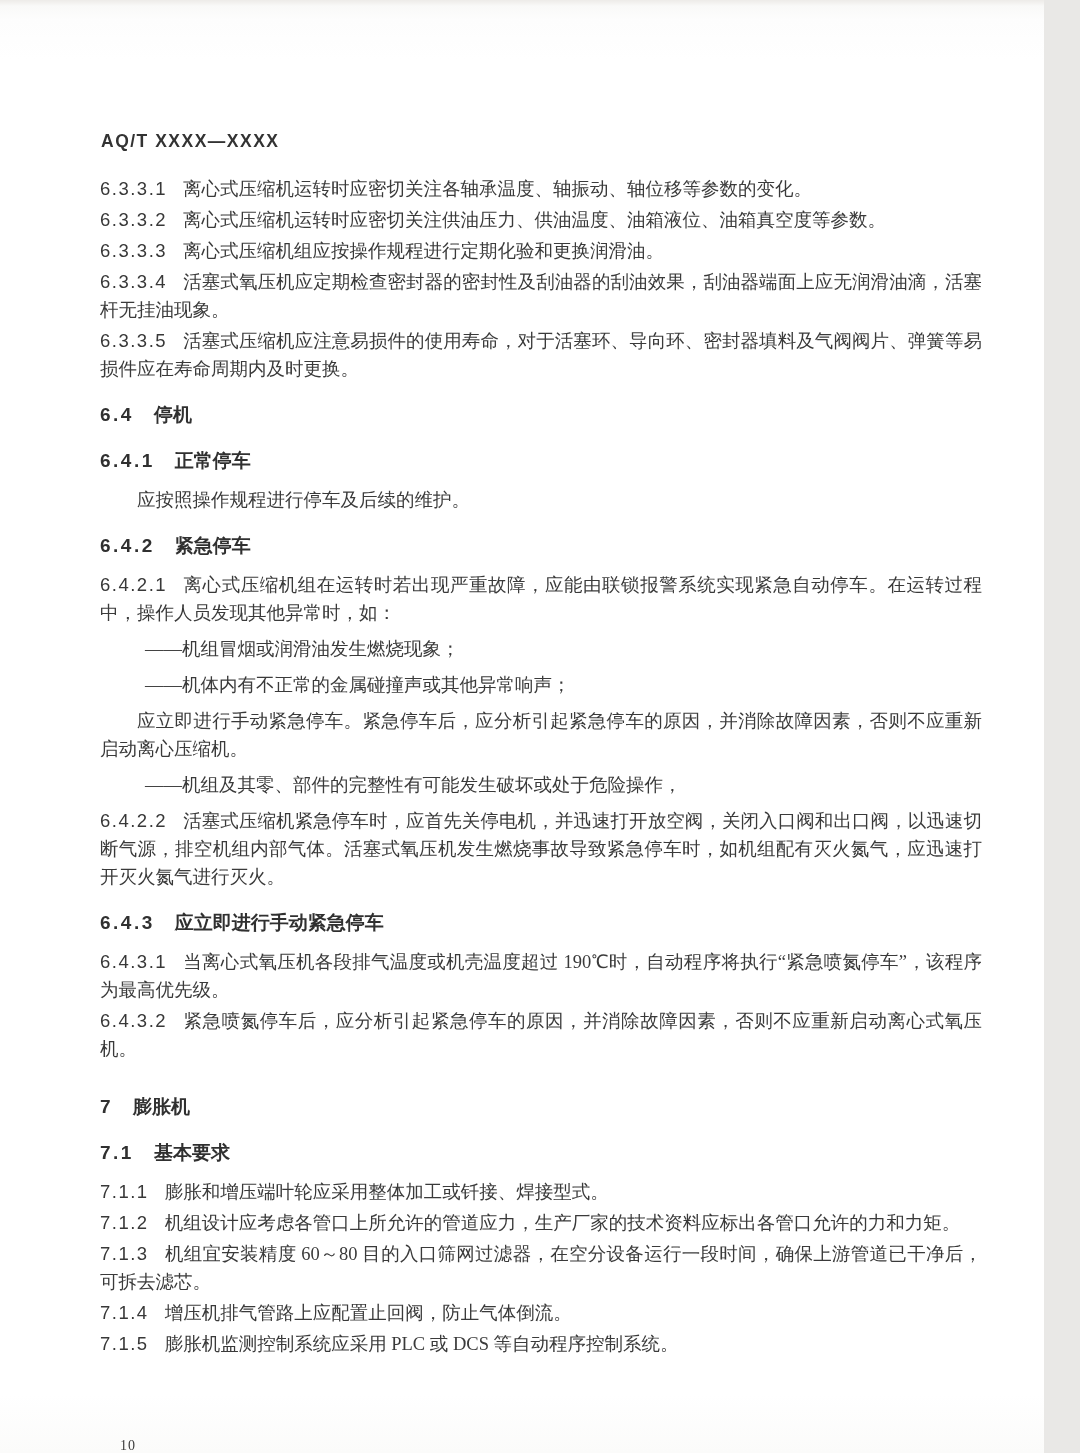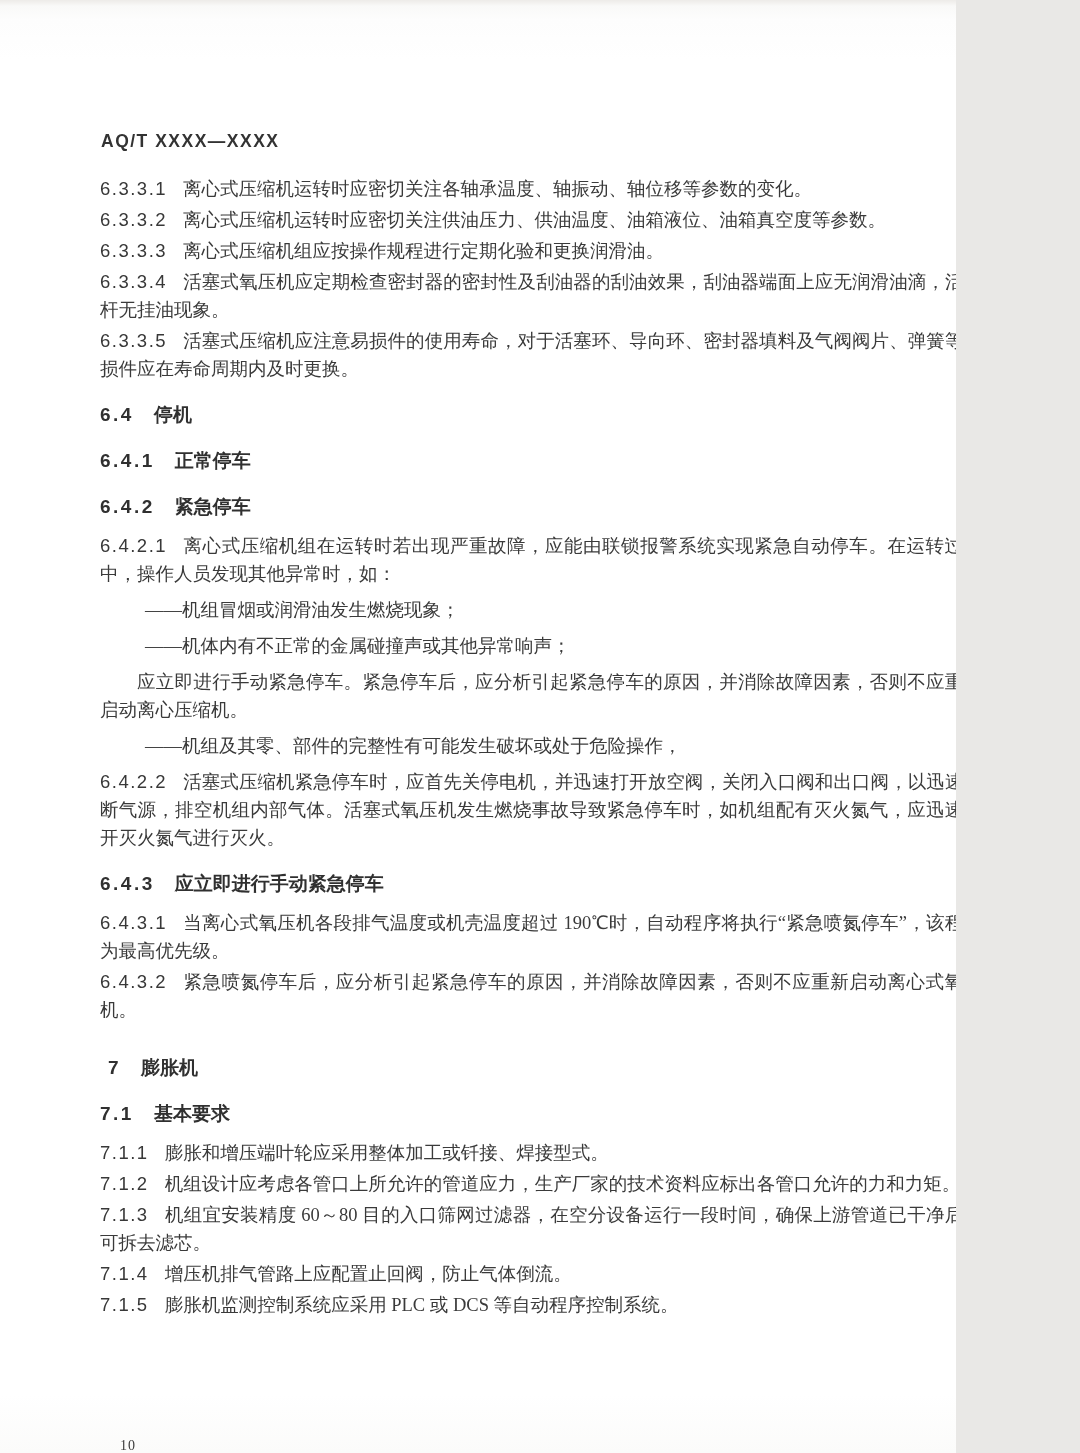--- a/index.html
+++ b/index.html
@@ -4,21 +4,21 @@
 <style>
   * { box-sizing: border-box; }
   html, body { margin: 0; padding: 0; }
   body {
     width: 1080px; height: 1453px;
     background: #e9e8e6;
     font-family: "Liberation Serif", serif;
   }
   .page {
     position: relative;
-    width: 956px; height: 1453px;
+    width: 1044px; height: 1453px;
     background: linear-gradient(180deg, #edebe8 0px, #f9f9f8 6px, #fdfdfd 20px, #ffffff 60px, #ffffff 96%, #fbfbfa 100%);
     color: #3a3a3a;
     overflow: hidden;
   }
   .doc-header {
     position: absolute; top: 131px; left: 101px;
     font-family: "Liberation Sans", sans-serif;
     font-weight: bold; font-size: 17.5px;
     letter-spacing: 1.5px; color: #333333;
   }
@@ -46,21 +46,21 @@
     text-indent: 2em;
     color: #3a3a3a;
   }
   .heading-1, .heading-2, .heading-3 {
     font-family: "Liberation Sans", sans-serif;
     font-weight: bold;
     font-size: 19px; line-height: 28px;
     color: #303030;
   }
   .heading-2, .heading-3 { margin: 18px 0 11px 0; }
-  .heading-1 { margin: 30px 0 12px 8px; }
+  .heading-1 { margin: 30px 0 12px 0; }
   .heading-1 .num, .heading-2 .num, .heading-3 .num {
     margin-right: 20px; letter-spacing: 2.5px;
   }
   .page-number {
     position: absolute; left: 120px; top: 1392px;
     font-size: 14px; color: #3c3c3c;
     letter-spacing: 1px;
     margin-top: 46px;
   }
 </style>
@@ -71,20 +71,21 @@
   <div class="doc-header">AQ/T XXXX—XXXX</div>
 
   <main class="doc-content" id="doc-content">
       <p class="blk clause"><span class="num">6.3.3.1</span><span class="txt">离心式压缩机运转时应密切关注各轴承温度、轴振动、轴位移等参数的变化。</span></p>
       <p class="blk clause"><span class="num">6.3.3.2</span><span class="txt">离心式压缩机运转时应密切关注供油压力、供油温度、油箱液位、油箱真空度等参数。</span></p>
       <p class="blk clause"><span class="num">6.3.3.3</span><span class="txt">离心式压缩机组应按操作规程进行定期化验和更换润滑油。</span></p>
       <p class="blk clause"><span class="num">6.3.3.4</span><span class="txt">活塞式氧压机应定期检查密封器的密封性及刮油器的刮油效果，刮油器端面上应无润滑油滴，活塞杆无挂油现象。</span></p>
       <p class="blk clause"><span class="num">6.3.3.5</span><span class="txt">活塞式压缩机应注意易损件的使用寿命，对于活塞环、导向环、密封器填料及气阀阀片、弹簧等易损件应在寿命周期内及时更换。</span></p>
       <p class="blk heading-2"><span class="num">6.4</span><span class="txt">停机</span></p>
       <p class="blk heading-3"><span class="num">6.4.1</span><span class="txt">正常停车</span></p>
+      <p class="blk para"><span class="txt">应按照操作规程进行停车及后续的维护。</span></p>
       <p class="blk heading-3"><span class="num">6.4.2</span><span class="txt">紧急停车</span></p>
       <p class="blk clause"><span class="num">6.4.2.1</span><span class="txt">离心式压缩机组在运转时若出现严重故障，应能由联锁报警系统实现紧急自动停车。在运转过程中，操作人员发现其他异常时，如：</span></p>
       <p class="blk dash-item"><span class="txt">——机组冒烟或润滑油发生燃烧现象；</span></p>
       <p class="blk dash-item"><span class="txt">——机体内有不正常的金属碰撞声或其他异常响声；</span></p>
       <p class="blk para"><span class="txt">应立即进行手动紧急停车。紧急停车后，应分析引起紧急停车的原因，并消除故障因素，否则不应重新启动离心压缩机。</span></p>
       <p class="blk dash-item"><span class="txt">——机组及其零、部件的完整性有可能发生破坏或处于危险操作，</span></p>
       <p class="blk clause"><span class="num">6.4.2.2</span><span class="txt">活塞式压缩机紧急停车时，应首先关停电机，并迅速打开放空阀，关闭入口阀和出口阀，以迅速切断气源，排空机组内部气体。活塞式氧压机发生燃烧事故导致紧急停车时，如机组配有灭火氮气，应迅速打开灭火氮气进行灭火。</span></p>
       <p class="blk heading-3"><span class="num">6.4.3</span><span class="txt">应立即进行手动紧急停车</span></p>
       <p class="blk clause"><span class="num">6.4.3.1</span><span class="txt">当离心式氧压机各段排气温度或机壳温度超过 190℃时，自动程序将执行“紧急喷氮停车”，该程序为最高优先级。</span></p>
       <p class="blk clause"><span class="num">6.4.3.2</span><span class="txt">紧急喷氮停车后，应分析引起紧急停车的原因，并消除故障因素，否则不应重新启动离心式氧压机。</span></p>

